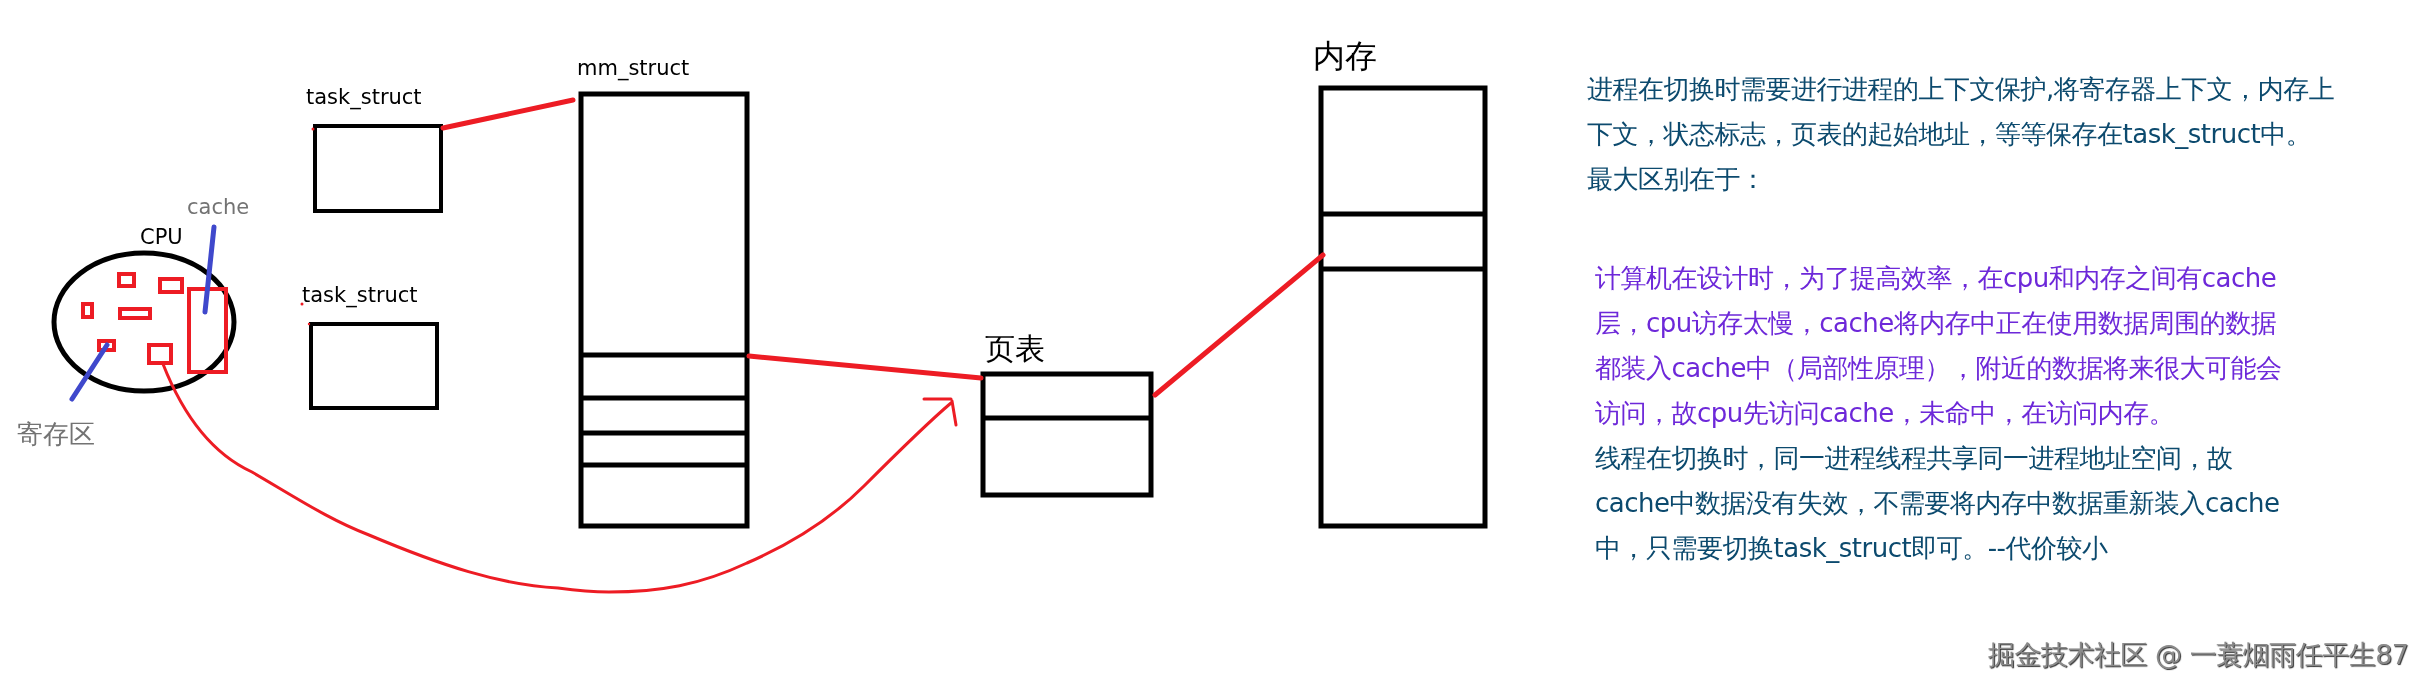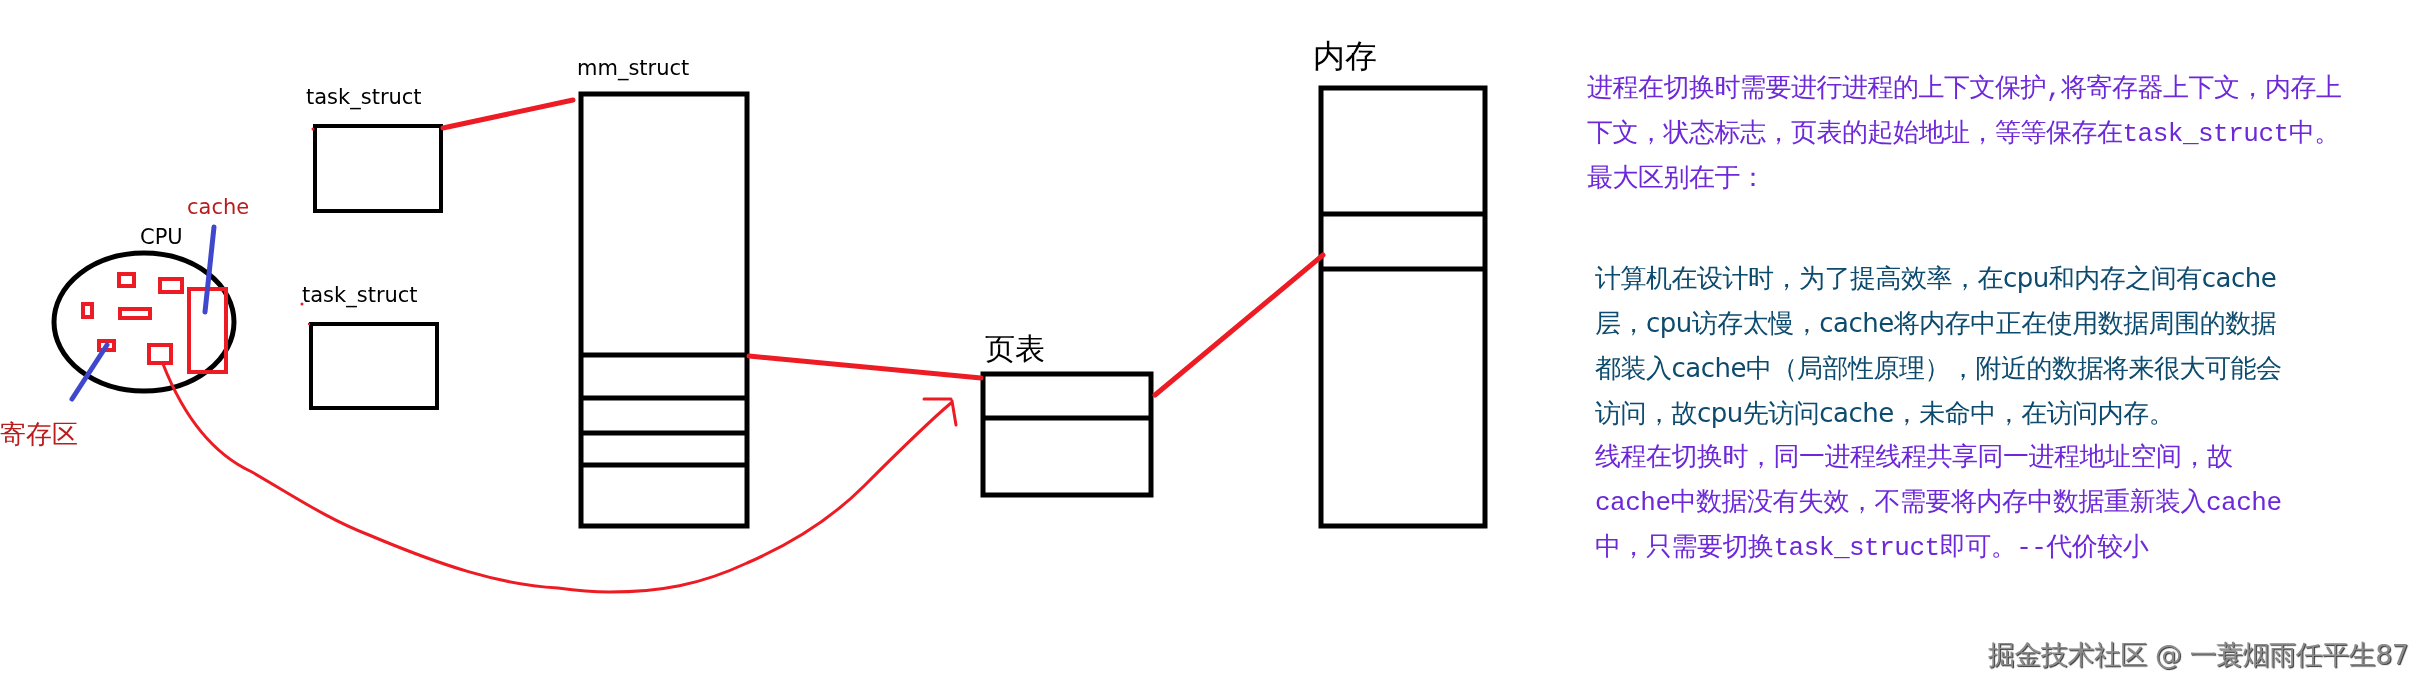--- a/index.html
+++ b/index.html
@@ -20,33 +20,33 @@
       top: 0;
       width: 2410px;
       height: 690px;
     }
     .lbl {
       position: absolute;
       white-space: nowrap;
       line-height: 1;
     }
     .lbl-black { color: #000000; }
-    .lbl-blue { color: #b91c1c; }
+    .lbl-blue { color: #737373; }
     .diagram-label {
       font-size: 21px;
     }
     .note {
       position: absolute;
       white-space: nowrap;
       font-size: 26px;
       line-height: 45px;
       letter-spacing: -0.5px;
     }
-    .note-red { color: #6d28d9; font-family: Liberation Mono, monospace; }
-    .note-blue { color: #0c4a6e; }
+    .note-red { color: #0c4a6e; }
+    .note-blue { color: #6d28d9; }
     .watermark {
       position: absolute;
       left: 1988px;
       top: 640px;
       font-size: 27px;
       line-height: 30px;
       color: #8a8a8a;
       white-space: nowrap;
       text-shadow: 1px 1px 1px #333333;
       letter-spacing: -0.5px;
@@ -105,21 +105,21 @@
     <line x1="952" y1="401" x2="956" y2="425"></line>
   </g>
 
   <circle cx="313" cy="129" r="1.5" fill="#ed1c24"></circle>
   <circle cx="302" cy="304" r="1.5" fill="#ed1c24"></circle>
   <circle cx="309" cy="324" r="1.2" fill="#ed1c24"></circle>
 </svg>
 
 <div class="lbl lbl-black diagram-label" style="left:116px; top:227px;margin-left:24px;">CPU</div>
 <div class="lbl lbl-blue diagram-label" style="left:187px; top:197px;">cache</div>
-<div class="lbl lbl-blue diagram-label" style="left:0; top:421px; font-size:26px;text-align:center;">寄存区</div>
+<div class="lbl lbl-blue diagram-label" style="left:17px; top:421px; font-size:26px;text-align:center;">寄存区</div>
 
 <div class="lbl lbl-black diagram-label" style="left:306px; top:87px;">task_struct</div>
 <div class="lbl lbl-black diagram-label" style="left:302px; top:285px;">task_struct</div>
 <div class="lbl lbl-black diagram-label" style="left:577px; top:58px;">mm_struct</div>
 <div class="lbl lbl-black diagram-label" style="left:985px; top:334px; font-size:30px;">页表</div>
 <div class="lbl lbl-black diagram-label" style="left:1313px; top:40px; font-size:32px;">内存</div>
 
 <div class="note note-red" style="left:1587px; top:67px;">
   <div>进程在切换时需要进行进程的上下文保护,将寄存器上下文，内存上</div>
   <div>下文，状态标志，页表的起始地址，等等保存在task_struct中。</div>

